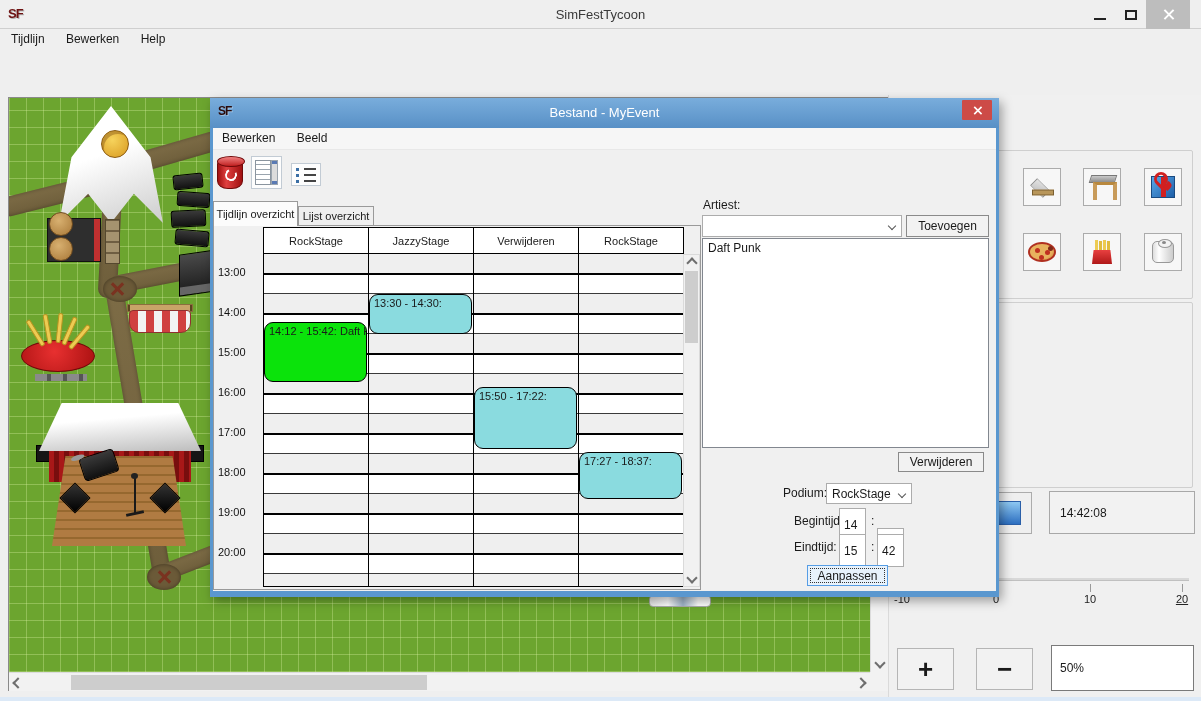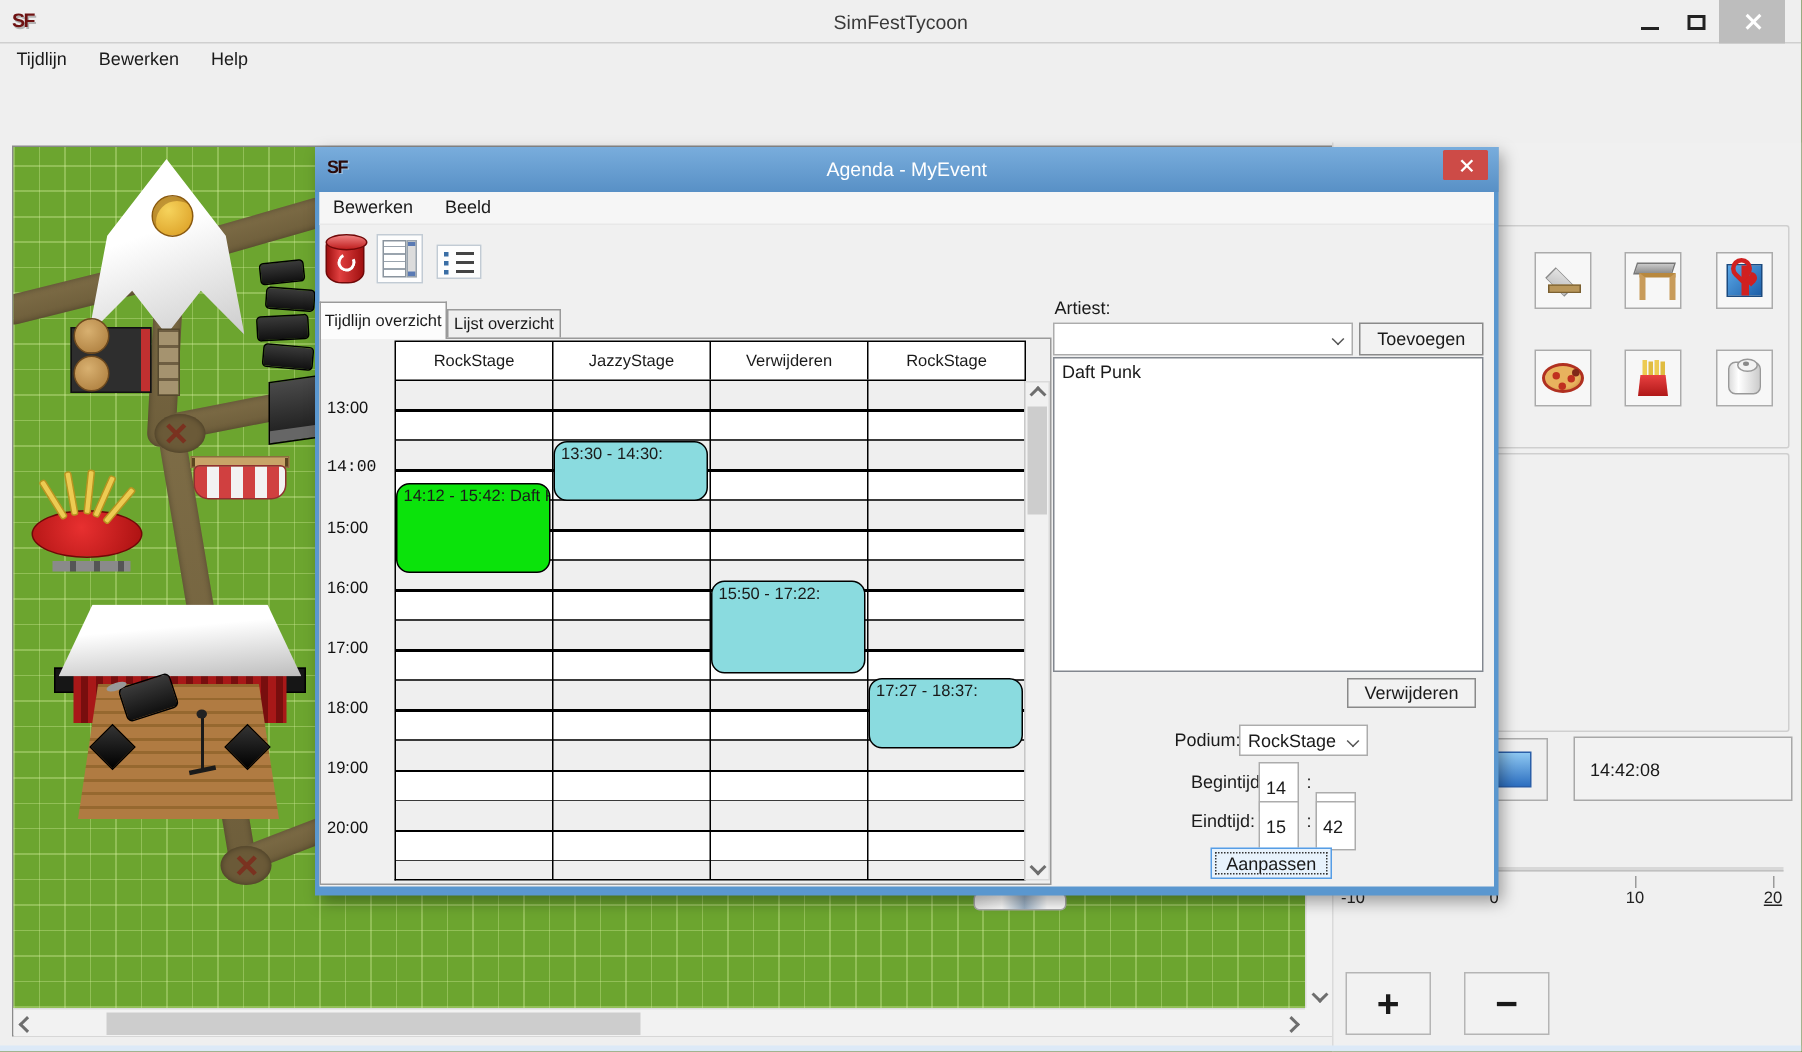--- a/index.html
+++ b/index.html
@@ -358,26 +358,27 @@
     <div class="tick" style="left:107px;"></div>
     <div class="tick" style="left:201px;"></div>
     <div class="tick" style="left:293px;"></div>
     <span class="tick-label" style="left:13px;">-10</span>
     <span class="tick-label" style="left:107px;">0</span>
     <span class="tick-label" style="left:201px;">10</span>
     <span class="tick-label" style="left:293px;text-decoration:underline;">20</span>
 
     <div class="zoom-btn" style="left:8px;">+</div>
     <div class="zoom-btn" style="left:87px;">−</div>
+    <div class="zoom-field">50%</div>
   </div>
 
   <div id="dialog">
     <div class="dlg-titlebar">
       <span class="dlg-logo">SF</span>
-      <div class="dlg-title">Agenda - MyEvent</div>
+      <div class="dlg-title">Bestand - MyEvent</div>
       <div class="dlg-close">
           <div class="x-icon"></div>
         </div>
     </div>
     <div class="dlg-content">
       <div class="dlg-menubar">
         <span>Bewerken</span>
         <span>Beeld</span>
       </div>
 
@@ -394,21 +395,21 @@
             <i></i>
             <i></i>
           </div>
       </div>
 
       <div class="tab tab-active">Tijdlijn overzicht</div>
       <div class="tab tab-idle">Lijst overzicht</div>
 
       <div class="tabpage">
         <div class="time-label" style="top: 40px;">13:00</div>
-        <div class="time-label" style="top: 80px; font-family: Liberation Mono, monospace;">14:00</div>
+        <div class="time-label" style="top: 80px;">14:00</div>
         <div class="time-label" style="top: 120px;">15:00</div>
         <div class="time-label" style="top: 160px;">16:00</div>
         <div class="time-label" style="top: 200px;">17:00</div>
         <div class="time-label" style="top: 240px;">18:00</div>
         <div class="time-label" style="top: 280px;">19:00</div>
         <div class="time-label" style="top: 320px;">20:00</div>
 
         <div class="grid-header">
           <div class="hcell">RockStage</div>
           <div class="hcell">JazzyStage</div>

